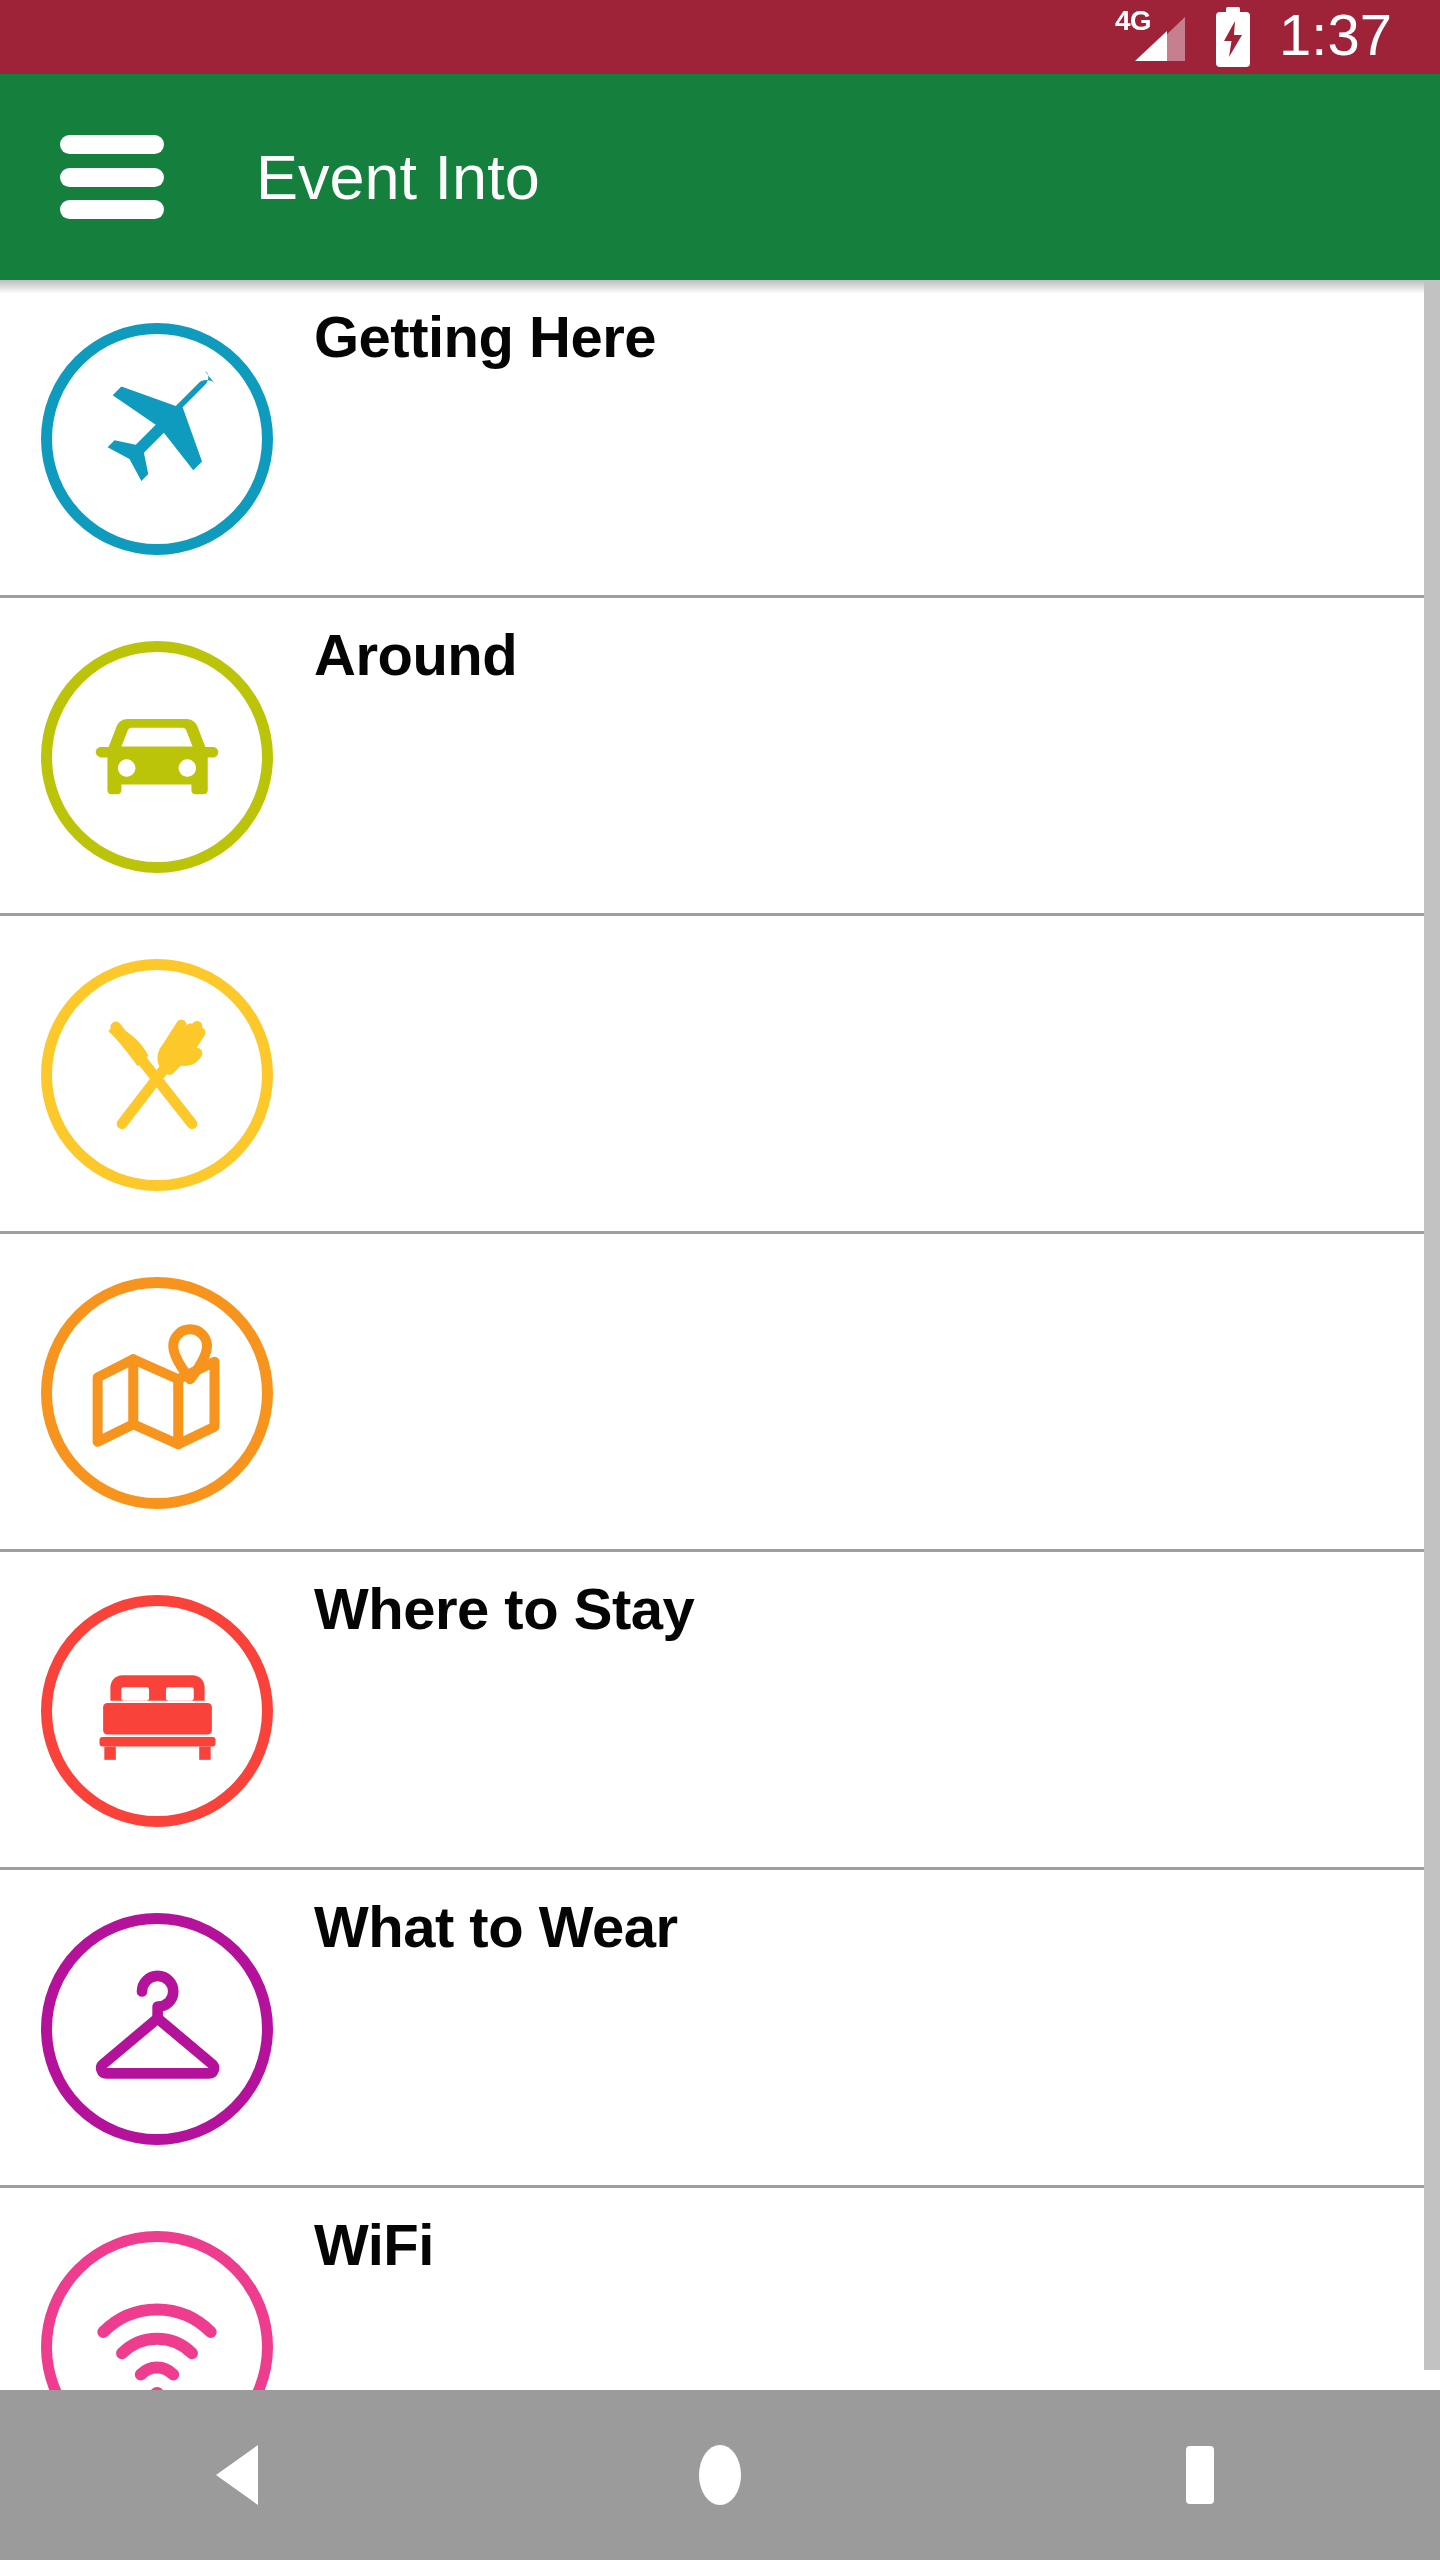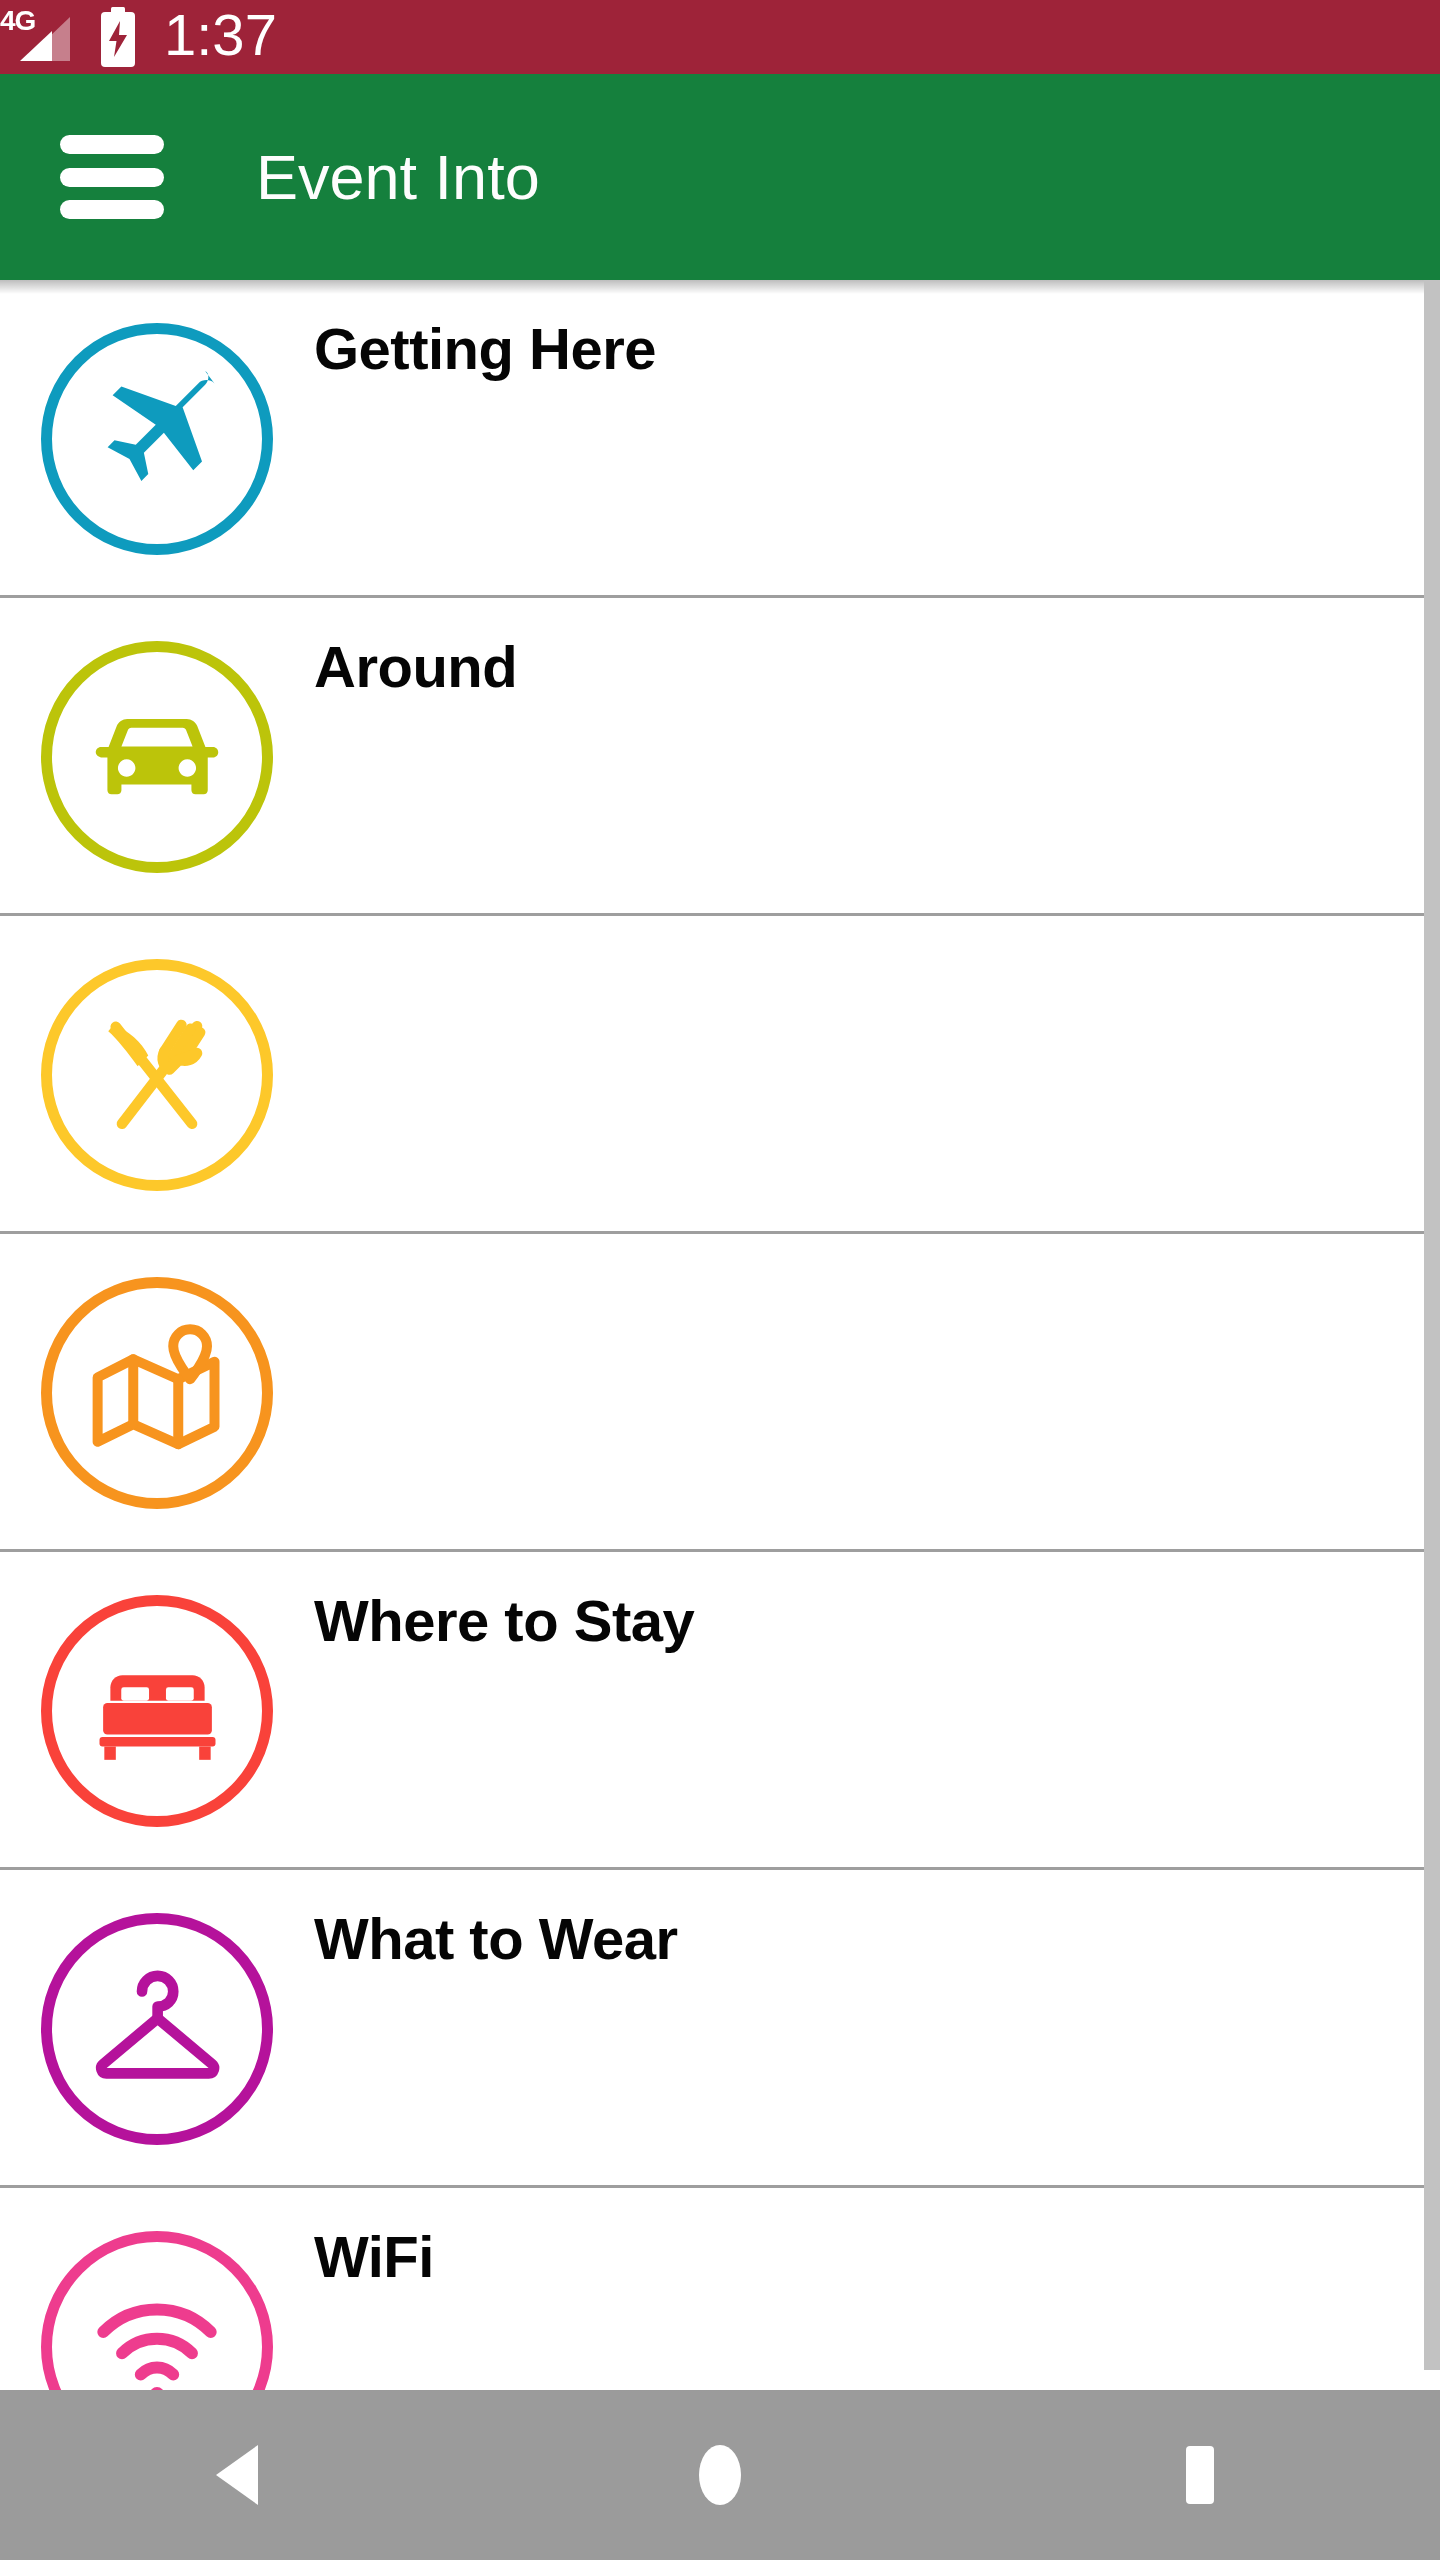--- a/index.html
+++ b/index.html
@@ -8,21 +8,21 @@
     background:#ffffff;
     font-family:"Liberation Sans", sans-serif;
     overflow:hidden;
   }
   .phone { position:relative; width:1440px; height:2560px; background:#ffffff; }
 
   
   .statusbar {
     position:absolute; top:0; left:0; width:1440px; height:74px;
     background:#9E2339;
-    display:flex; align-items:center; 
+    display:flex; align-items:center; justify-content:flex-end;
     padding-right:48px;
   }
   .sb-right { display:flex; align-items:center; gap:26px; }
   .sig-wrap { position:relative; width:72px; height:56px; display:block; }
   .sig-label {
     position:absolute; left:0; top:-2px;
     color:#ffffff; font-size:28px; font-weight:700; letter-spacing:-1px;
     line-height:1;
   }
   .sig-tri { position:absolute; right:0; bottom:4px; width:56px; height:44px; }
@@ -75,21 +75,21 @@
   }
   .icon-circle {
     width:232px; height:232px; border-radius:50%;
     border:11px solid currentColor;
     display:flex; align-items:center; justify-content:center;
     background:#ffffff;
   }
   .icon-circle svg { display:block; }
   .row-label {
     font-size:58px; font-weight:700; color:#050505;
-    line-height:1; margin-top:40px; white-space:nowrap;
+    line-height:1; margin-top:28px; white-space:nowrap;
     letter-spacing:-0.5px;
   }
 
   
   .scrollbar {
     position:absolute; top:280px; right:0; width:16px; height:2110px;
     background:transparent; z-index:6;
   }
   .scroll-thumb {
     position:absolute; top:0; left:0; width:16px; height:2090px;

